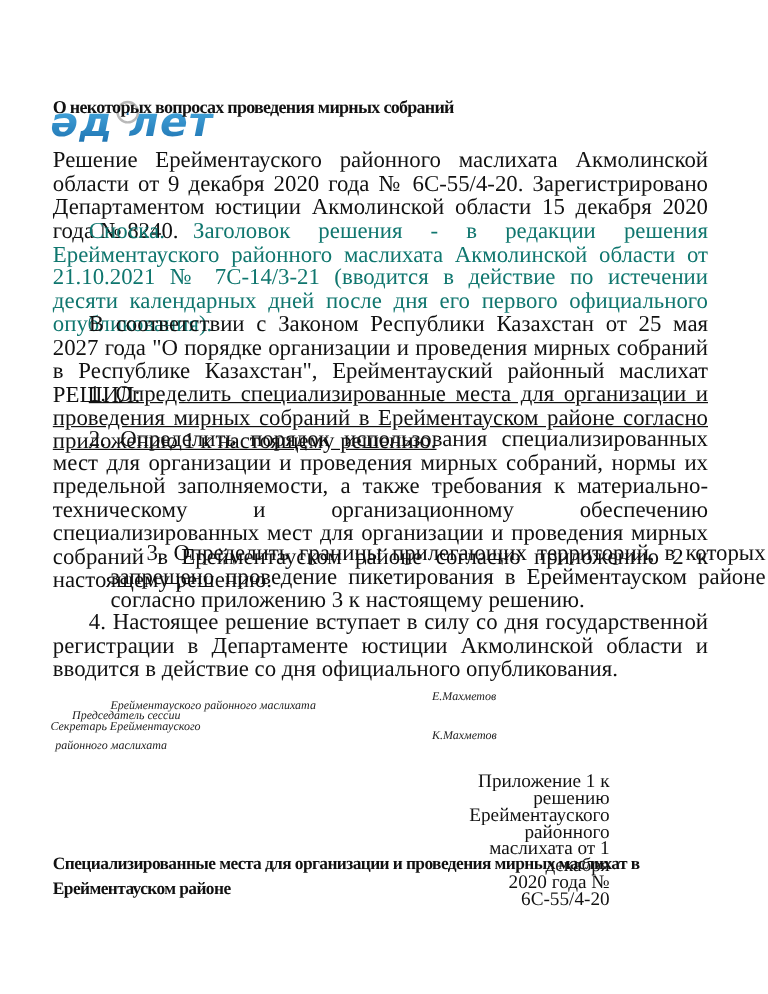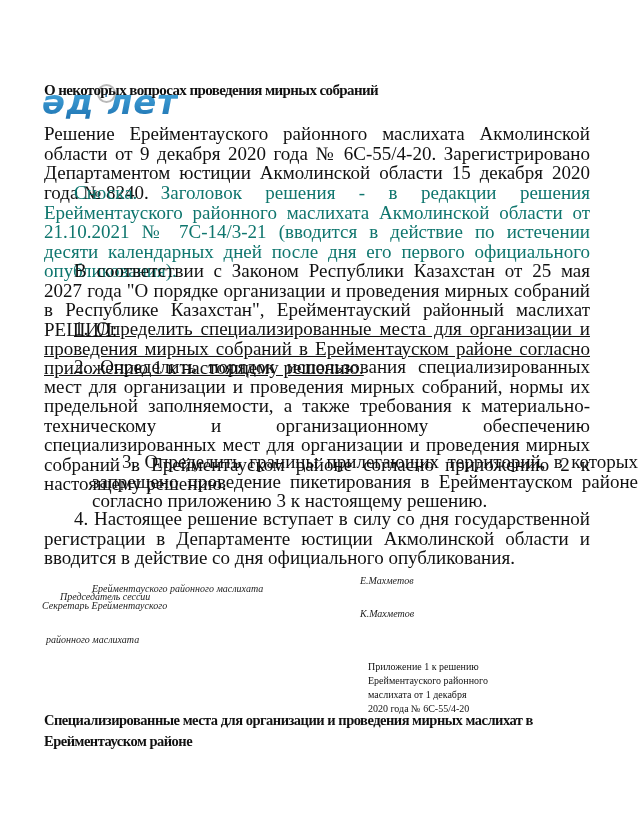--- a/index.html
+++ b/index.html
@@ -14,22 +14,22 @@
                  border: 2px solid #b9b9b9; background: #fff; font-size: 10px; line-height: 15px;
                  text-align: center; color: #1b6fae; font-weight: bold; font-style: italic;
                  font-family: "Liberation Serif", serif; }
     .title { position: absolute; left: 44px; top: 82px; font-size: 15px; font-weight: bold;
              letter-spacing: -0.6px; }
     .para { position: absolute; left: 44px; width: 546px; font-size: 19px; line-height: 19.5px;
             text-align: justify; }
     .indent { text-indent: 30px; }
     .red { color: #0f766e; }
     .sig { position: absolute; font-style: italic; font-size: 10px; line-height: 16px; color: #222; }
-    .appendix { position: absolute; left: 368px; top: 660px; width: 140px; text-align: left;
-                font-size: 10px; line-height: 14px; }
+    .appendix { position: absolute; left: 368px; top: 645px; width: 140px; text-align: right;
+                font-size: 16px; line-height: 14px; }
     .subtitle { position: absolute; left: 44px; top: 710px; width: 500px; font-size: 14.5px;
                 font-weight: bold; line-height: 21px; letter-spacing: -0.5px; }
   </style>
 </head>
 <body>
 
 <div class="logo">
   <span class="logo-text"><span>әд</span>&nbsp;<span>лет</span></span>
   <span class="logo-lens">i</span>
 </div>
@@ -41,21 +41,21 @@
 <div class="para indent" style="top:261px;">В соответствии с Законом Республики Казахстан от 25 мая 2027 года "О порядке организации и проведения мирных собраний в Республике Казахстан", Ерейментауский районный маслихат РЕШИЛ:</div>
 <div class="para indent" style="top:319px;text-decoration:underline;">1. Определить специализированные места для организации и проведения мирных собраний в Ерейментауском районе согласно приложению 1 к настоящему решению.</div>
 <div class="para indent" style="top:357px;">2. Определить порядок использования специализированных мест для организации и проведения мирных собраний, нормы их предельной заполняемости, а также требования к материально-техническому и организационному обеспечению специализированных мест для организации и проведения мирных собраний в Ерейментауском районе согласно приложению 2 к настоящему решению.</div>
 <div class="para indent" style="top:452px;margin-left:48px;">3. Определить границы прилегающих территорий, в которых запрещено проведение пикетирования в Ерейментауском районе согласно приложению 3 к настоящему решению.</div>
 <div class="para indent" style="top:509px;">4. Настоящее решение вступает в силу со дня государственной регистрации в Департаменте юстиции Акмолинской области и вводится в действие со дня официального опубликования.</div>
 
 <div class="sig" style="left:60px; top:589px;">Председатель сессии</div>
 <div class="sig" style="left:46px; top:581px;margin-left:46px;">Ерейментауского районного маслихата</div>
 <div class="sig" style="left:360px; top:573px;">Е.Махметов</div>
 <div class="sig" style="left:42px; top:598px;">Секретарь Ерейментауского</div>
-<div class="sig" style="left:46px; top:614px;margin-top:18px;">районного маслихата</div>
+<div class="sig" style="left:46px; top:614px;">районного маслихата</div>
 <div class="sig" style="left:360px; top:606px;">К.Махметов</div>
 
 <div class="appendix">
   <div>Приложение 1 к решению</div>
   <div>Ерейментауского районного</div>
   <div>маслихата от 1 декабря</div>
   <div>2020 года № 6С-55/4-20</div>
 </div>
 
 <div class="subtitle">Специализированные места для организации и проведения мирных маслихат в Ерейментауском районе</div>

